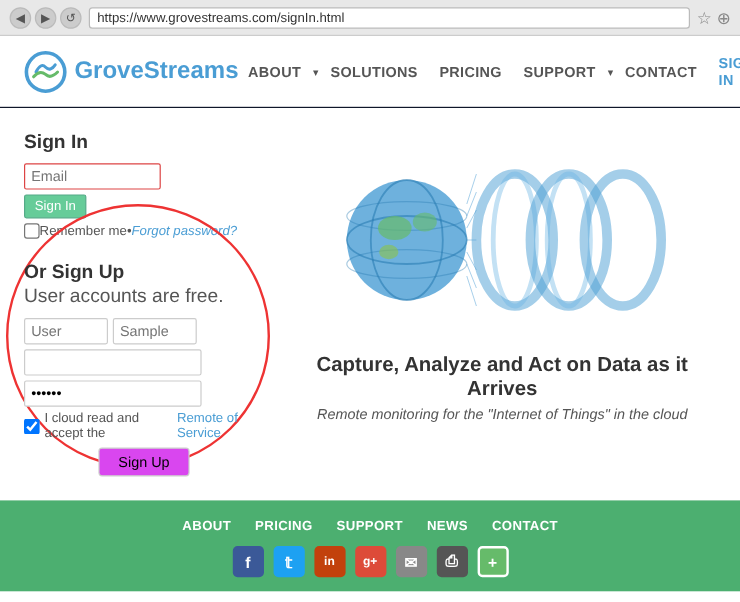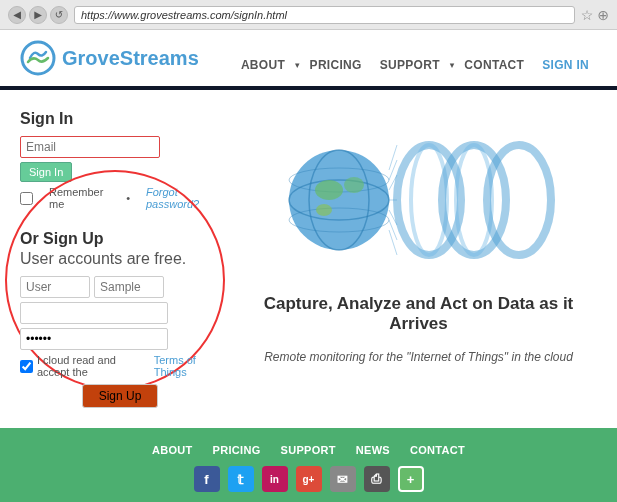--- a/index.html
+++ b/index.html
@@ -25,30 +25,29 @@
       font-size: 10px; cursor: pointer; color: #555;
     }
     .address-bar {
       flex: 1;
       background: #fff;
       border: 1px solid #bbb;
       border-radius: 3px;
       padding: 2px 6px;
       font-size: 11px;
       color: #333;
-      font-style: italic;
     }
     .browser-icons { display: flex; gap: 4px; font-size: 14px; color: #888; }
 
     
     .site-header {
       background: #fff;
-      border-bottom: 4px solid #0f172a;
-      display: flex;
-      align-items: flex-end;
+      border-bottom: 1px solid #0f172a;
+      display: flex;
+      align-items: center;
       padding: 10px 20px;
       height: 60px;
     }
     .logo-area {
       display: flex;
       align-items: center;
       gap: 6px;
       margin-right: auto;
     }
     .logo-icon {
@@ -91,21 +90,21 @@
 
     
     .signin-section { margin-bottom: 20px; }
     .signin-title {
       font-size: 16px;
       font-weight: bold;
       color: #333;
       margin-bottom: 8px;
     }
     .form-input {
-      width: 140px;
+      width: 114px;
       border: 1px solid #d44;
       border-radius: 2px;
       padding: 3px 5px;
       font-size: 12px;
       margin-bottom: 4px;
       display: block;
       color: #999;
     }
     .form-input.password {
       border-color: #ccc;
@@ -124,21 +123,21 @@
       border-radius: 2px;
       padding: 3px 8px;
       font-size: 11px;
       cursor: pointer;
       color: #fff;
       white-space: nowrap;
     }
     .remember-row {
       display: flex;
       align-items: center;
-      gap: 16px;
+      gap: 0;
       font-size: 11px;
       color: #555;
     }
     .forgot-link { color: #4a9dd4; text-decoration: none; font-size: 11px; font-style: italic; }
 
     
     .circle-decoration {
       position: absolute;
       width: 220px;
       height: 220px;
@@ -187,21 +186,21 @@
     .terms-row {
       display: flex;
       align-items: center;
       gap: 4px;
       font-size: 11px;
       color: #555;
       margin-bottom: 6px;
     }
     .terms-link { color: #4a9dd4; }
     .signup-btn {
-      background: #c2410c;
+      background: #d946ef;
       border: 1px solid #ccc;
       border-radius: 3px;
       padding: 4px 16px;
       font-size: 12px;
       cursor: pointer;
       display: block;
       margin: 0 auto;
     }
 
     
@@ -215,21 +214,21 @@
     .hero-graphic {
       width: 280px;
       height: 160px;
       margin-bottom: 14px;
     }
     .hero-title {
       font-size: 17px;
       font-weight: bold;
       color: #333;
       text-align: center;
-      margin-bottom: 16px;
+      margin-bottom: 4px;
     }
     .hero-subtitle {
       font-size: 12px;
       color: #555;
       text-align: center;
       font-style: italic;
     }
 
     
     .footer {
@@ -259,21 +258,21 @@
       width: 26px; height: 26px;
       border-radius: 4px;
       display: flex; align-items: center; justify-content: center;
       font-size: 13px;
       font-weight: bold;
       color: #fff;
       cursor: pointer;
     }
     .si-fb { background: #3b5998; }
     .si-tw { background: #1da1f2; }
-    .si-li { background: #be185d; }
+    .si-li { background: #c2410c; }
     .si-gp { background: #dd4b39; }
     .si-em { background: #888; }
     .si-pr { background: #555; }
     .si-add { background: #66bb6a; border: 2px solid #fff; }
   </style>
 </head>
 <body>
 
 <div class="browser-bar">
   <div class="browser-nav-btns">
@@ -296,20 +295,21 @@
       <path d="M10 18 Q14 10 18 14 Q22 18 26 12" stroke="#4a9dd4" stroke-width="2.5" fill="none" stroke-linecap="round"></path>
       <path d="M8 22 Q13 16 18 20 Q22 24 28 18" stroke="#66bb6a" stroke-width="2.5" fill="none" stroke-linecap="round"></path>
     </svg>
     <span class="logo-text">
       <span>Grove</span><span style="color:#4a9dd4">Streams</span>
     </span>
   </div>
   <nav class="main-nav">
     <a class="nav-item">ABOUT</a>
       <span class="nav-arrow">▾</span>
+    <a class="nav-item">SOLUTIONS</a>
     <a class="nav-item">PRICING</a>
     <a class="nav-item">SUPPORT</a>
       <span class="nav-arrow">▾</span>
     <a class="nav-item">CONTACT</a>
     <a class="nav-item signin">SIGN IN</a>
 
   </nav>
 </div>
 
 <div class="main-content">
@@ -337,21 +337,21 @@
       <div class="signup-subtitle">User accounts are free.</div>
       <div class="name-row">
         <input class="name-input" type="text" placeholder="User" style="">
         <input class="name-input" type="text" placeholder="Sample" style="">
       </div>
       <input class="email-input" type="email" style="">
       <input class="password-input" type="password" value="••••••" style="">
       <div class="terms-row">
         <input type="checkbox" checked="" style="">
         <span>I cloud read and accept the</span>
-        <a class="terms-link">Terms of Things</a>
+        <a class="terms-link">Remote of Service</a>
       </div>
       <button class="signup-btn">Sign Up</button>
     </div>
   </div>
 
   <div class="right-panel">
 
     <svg class="hero-graphic" viewBox="0 0 280 160">
 
       <ellipse cx="60" cy="80" rx="50" ry="50" fill="#4a9dd4" opacity="0.8"></ellipse>

